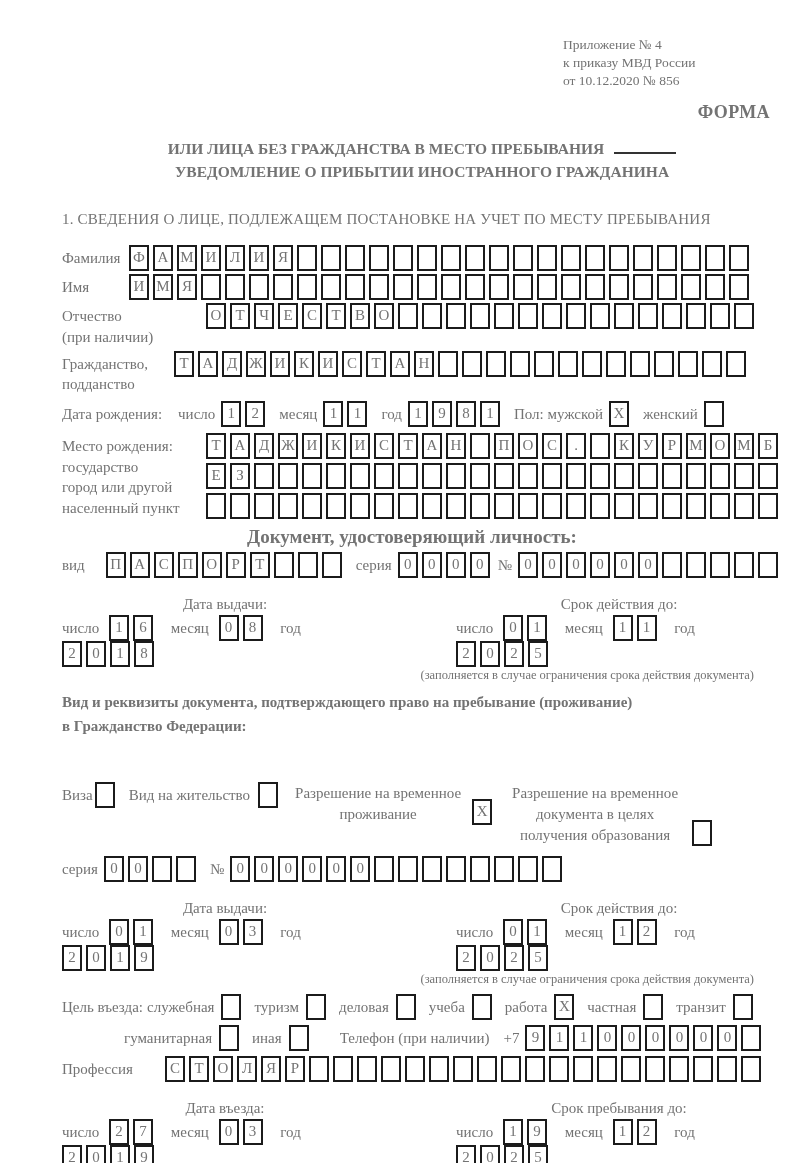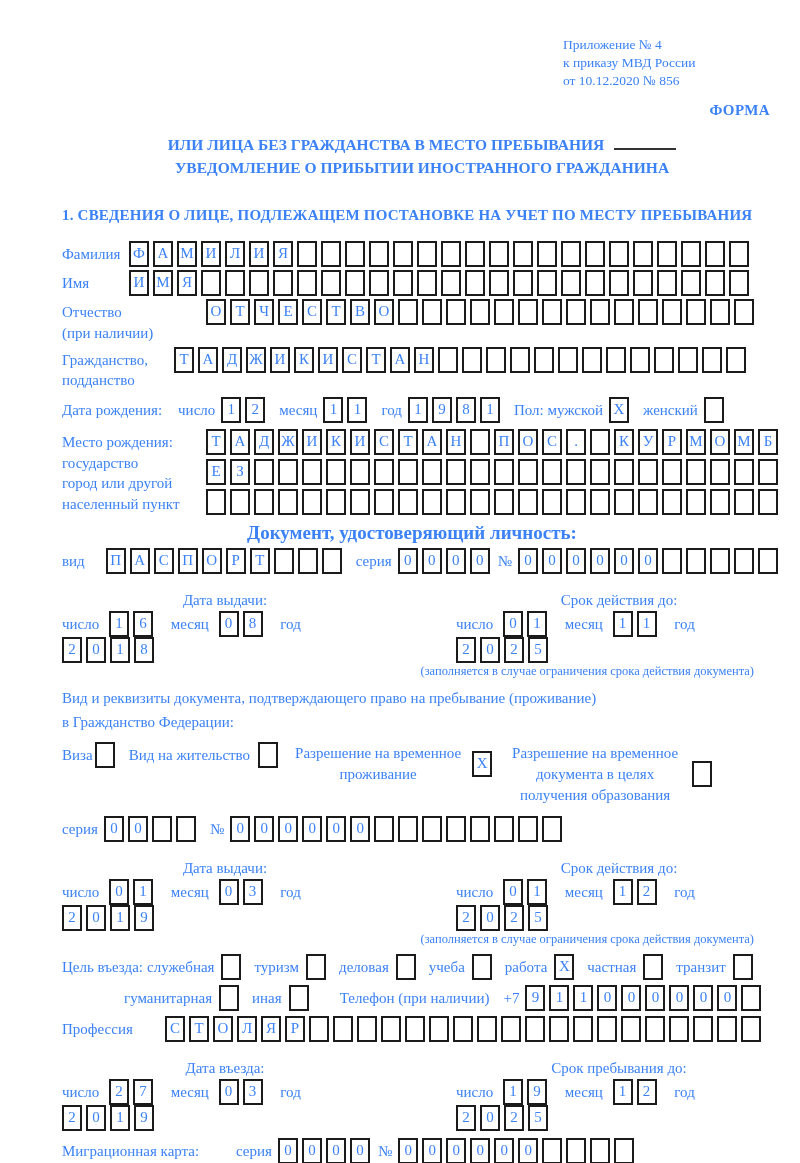--- a/index.html
+++ b/index.html
@@ -1,49 +1,49 @@
 <!DOCTYPE html>
 <html><head>
 <meta charset="utf-8">
 <style>
   html,body { margin:0; padding:0; background:#e8e8e8; }
   .page {
     position:relative; width:800px; height:1163px; margin:0 auto;
     background:#ffffff; overflow:hidden; box-sizing:border-box;
     padding:36px 18px 0 62px;
-    font-family:"Liberation Serif","DejaVu Serif",serif; color:#3b82f6;
+    font-family:"Liberation Serif","DejaVu Serif",serif; color:#737373;
     font-size:15px;
   }
   .annex { width:205px; margin-left:auto; margin-right:14px; font-size:13.5px; line-height:1.33; }
   .annex .amend { font-size:12.5px; margin-top:4px; line-height:1.3; }
-  .form-label { text-align:right; margin:12px 12px 0 0; font-weight:bold; font-size:15px; letter-spacing:.4px; }
+  .form-label { text-align:right; margin:12px 12px 0 0; font-weight:bold; font-size:18px; letter-spacing:.4px; }
   .title { text-align:center; font-weight:bold; font-size:15.5px; line-height:1.5; margin-top:14px; }
   .title-underline { display:inline-block; width:62px; border-bottom:2px solid #333; height:14px; margin-left:10px; }
-  .section-heading { font-weight:bold; font-size:15px; margin-top:28px; letter-spacing:.2px; }
+  .section-heading { font-weight:normal; font-size:15px; margin-top:28px; letter-spacing:.2px; }
   .form { margin-top:17px; }
   .row { display:flex; align-items:flex-start; margin-bottom:3px; }
   .lblcol { flex:0 0 auto; line-height:1.38; padding-top:3px; }
   .w66 { width:67px; } .w112 { width:112px; } .w142 { width:144px; } .w115 { width:115px; }
   .cells { white-space:nowrap; display:inline-block; vertical-align:top; }
   .cell {
     display:inline-block; box-sizing:border-box; width:20px; height:26px;
     border:2px solid #1b1b1b; margin-right:4px; text-align:center;
     font-size:15px; line-height:21px; vertical-align:top; background:#fff;
   }
   .cellrow { margin-bottom:4px; white-space:nowrap; }
   .fl { line-height:26px; display:inline-block; vertical-align:top; margin-right:6px; }
   .mlr { margin-left:10px; }
   .center-bold { text-align:center; font-weight:bold; margin:3px 0 4px; font-size:19px; width:700px; }
   .dates { display:flex; margin-top:18px; }
   .dg .caption { text-align:center; margin-bottom:2px; }
   .dg.left { margin-right:68px; margin-left:0; }
   .note-right { text-align:right; font-size:12.5px; margin:1px 28px 7px 0; }
-  .intro { margin:2px 0 8px; line-height:1.6; }
+  .intro { margin:2px 0 8px; line-height:1.6;font-weight:bold; }
   .opts { display:flex; align-items:flex-start; margin:4px 0 10px; }
-  .opt { display:flex; align-items:center; margin-right:10px; }
+  .opt { display:flex; align-items:flex-end; margin-right:10px;margin-top:36px; }
   .opt .ol { line-height:26px; margin-right:8px; }
   .opt .ol.multi { text-align:center; line-height:1.4; padding-top:1px; }
   .opt .ol.w160 { width:172px; } .opt .ol.w178 { width:178px; }
   .purposes { display:flex; align-items:flex-start; margin-bottom:5px; flex-wrap:nowrap; }
   .pp { display:flex; align-items:flex-start; margin-right:9px; }
   .pp .pl { line-height:26px; margin-right:7px; }
   .indent62 { margin-left:62px; }
 </style>
 </head>
 <body>

